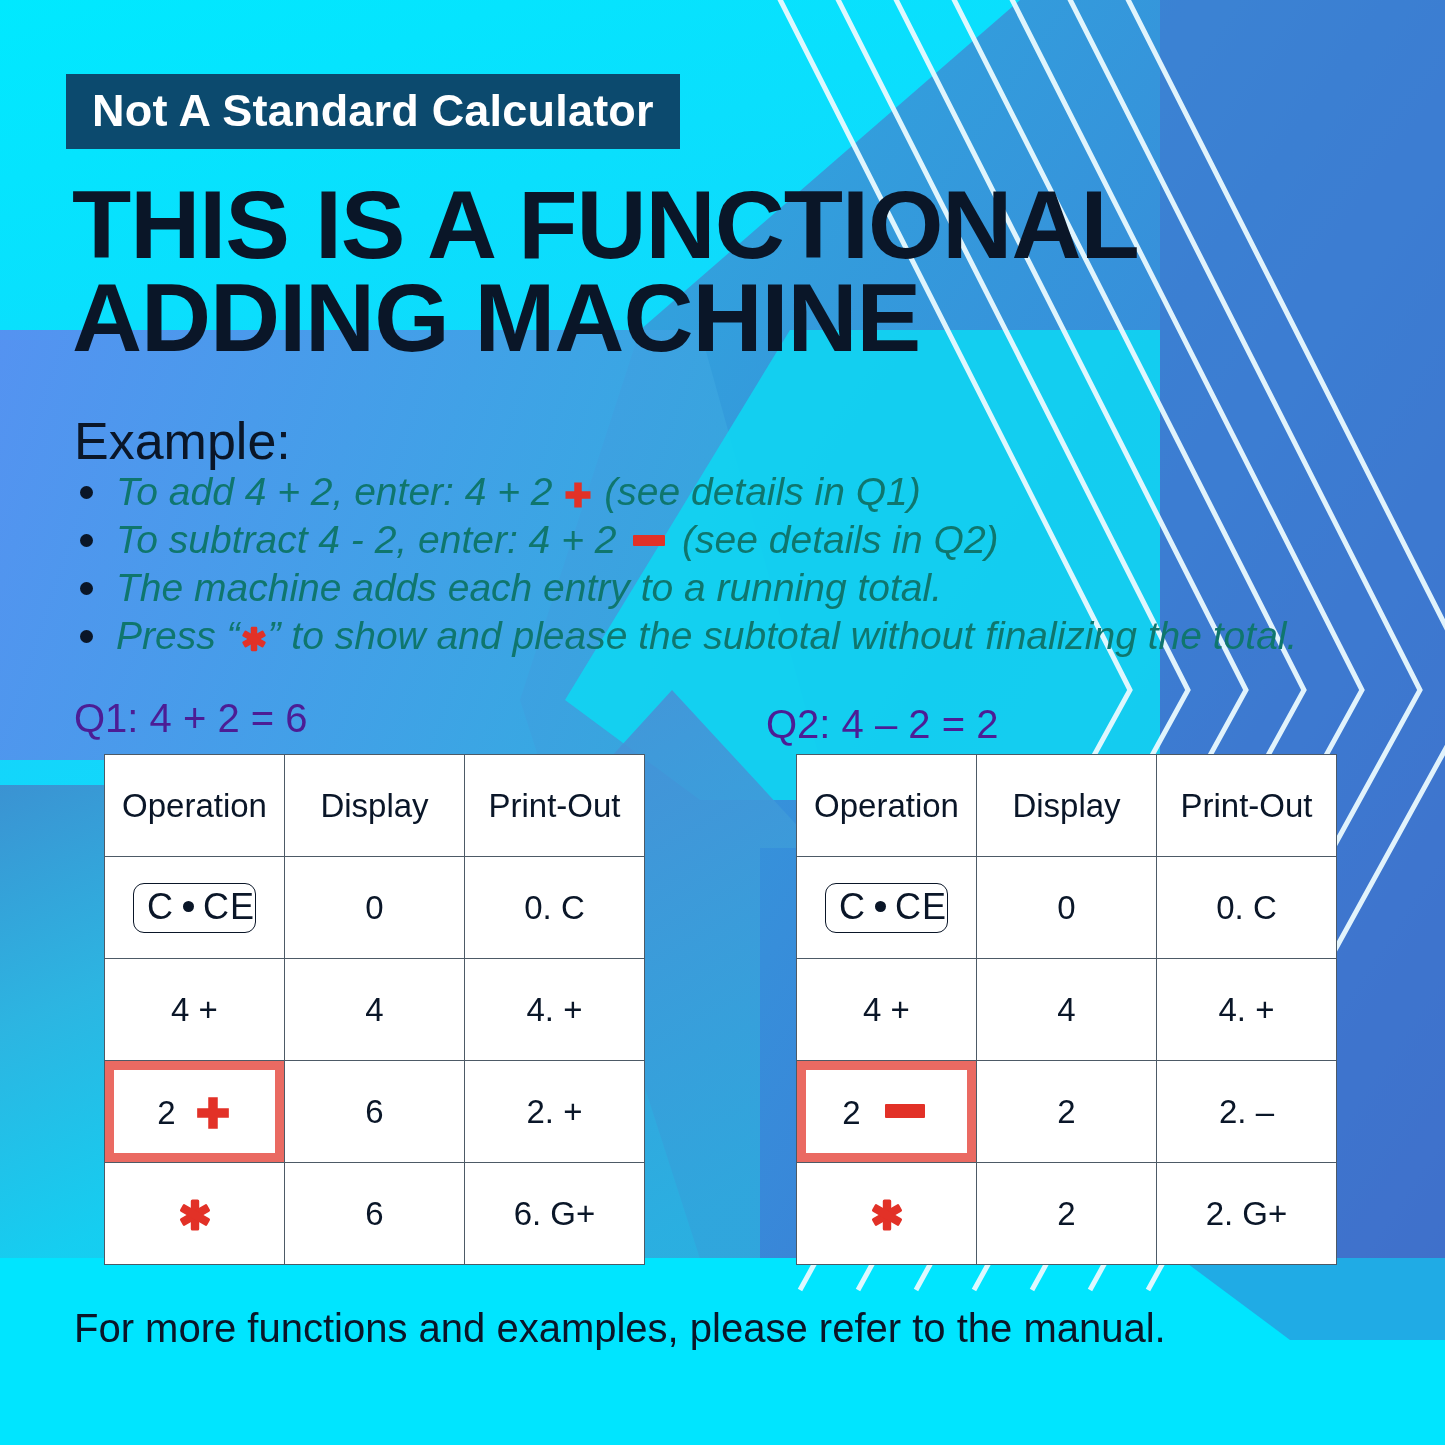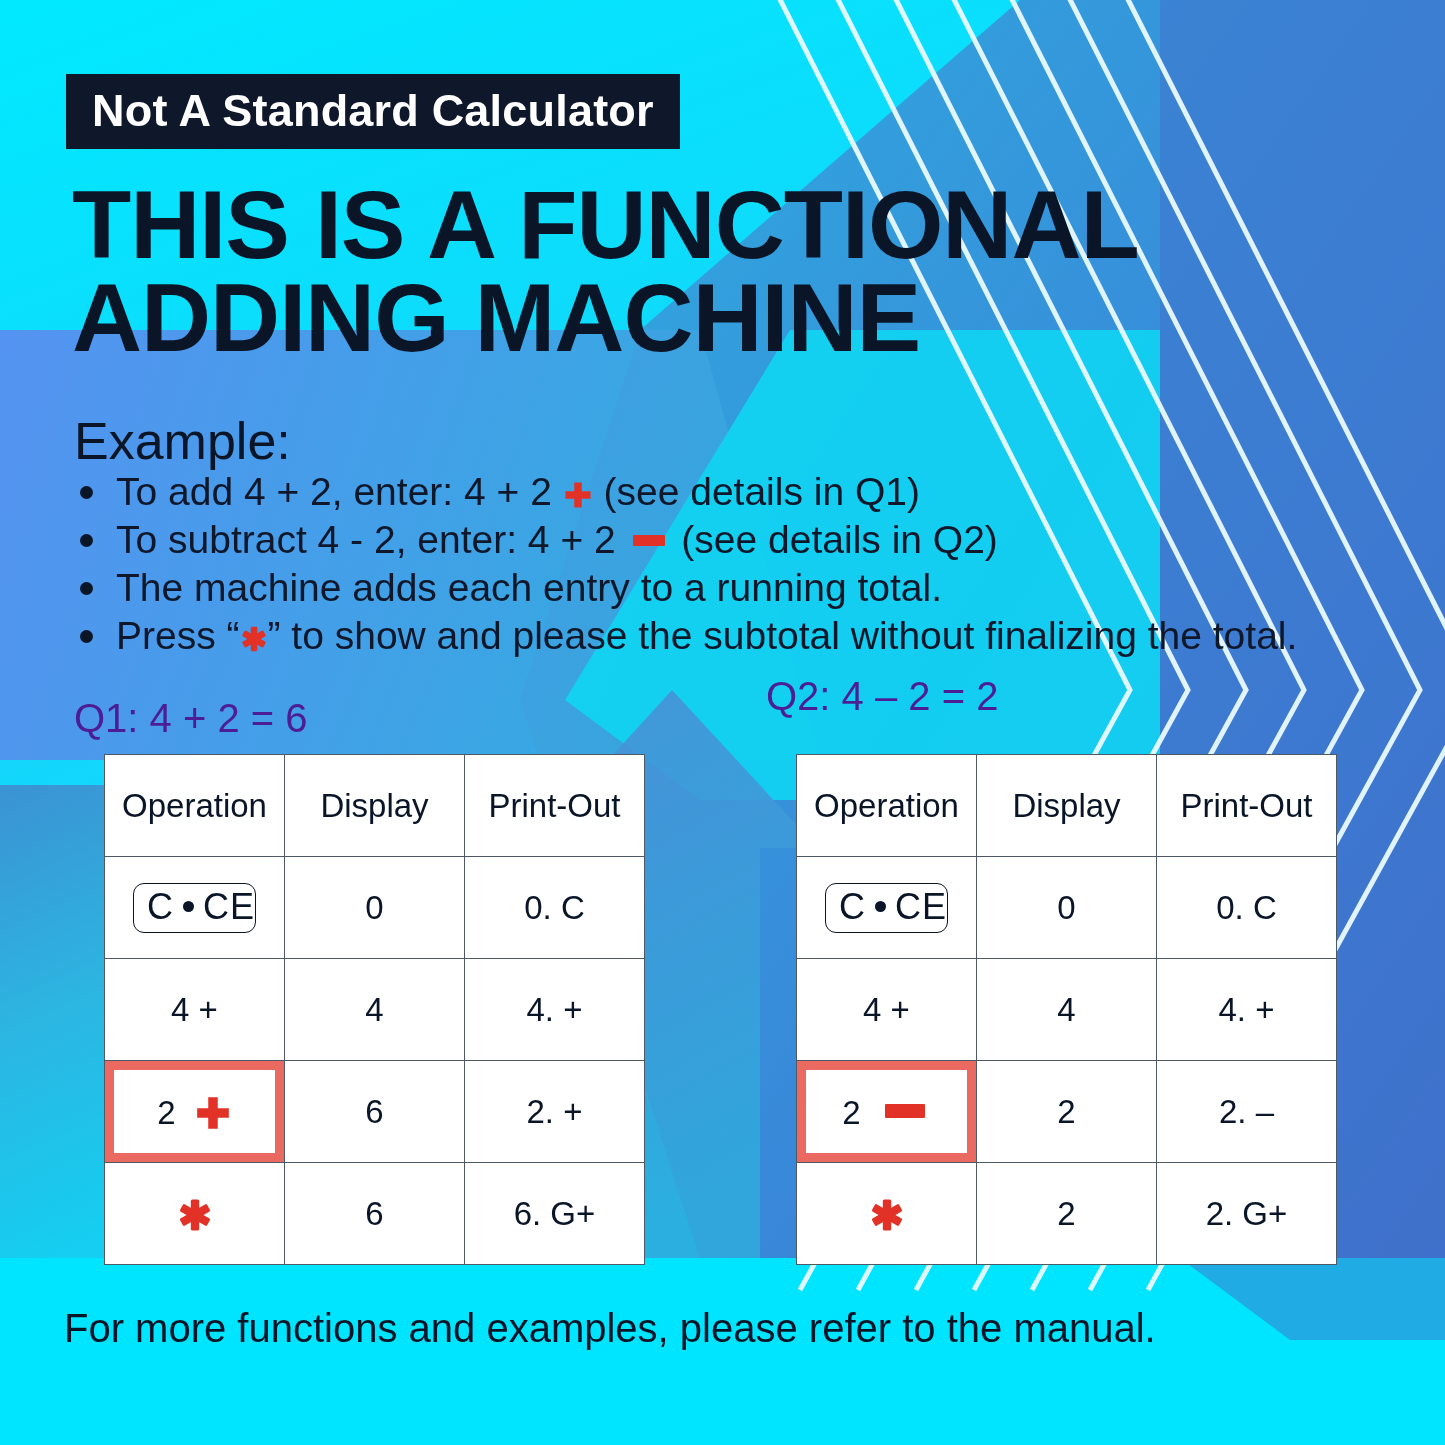--- a/index.html
+++ b/index.html
@@ -14,21 +14,21 @@
     background:#00e5ff;
   }
   
   .bg-svg{position:absolute;inset:0;width:1445px;height:1445px;display:block;}
 
   
   .content{position:relative;z-index:5;width:1445px;height:1445px;}
 
   .eyebrow{
     position:absolute;left:66px;top:74px;
-    background:#0f172a;color:#ffffff;
+    background:#0c4a6e;color:#ffffff;
     font-size:45px;font-weight:bold;letter-spacing:.2px;
     padding:14px 26px 16px 26px;
     line-height:1.0;
     white-space:nowrap;
   }
 
   .headline{
     position:absolute;left:72px;top:178px;width:1290px;
     color:#0a1628;
     font-size:97px;font-weight:bold;line-height:.96;
@@ -36,43 +36,43 @@
     white-space:pre-line;
   }
 
   .example-label{
     position:absolute;left:74px;top:415px;
     color:#0a1628;font-size:52px;line-height:1;
   }
 
   .bullets{
     position:absolute;left:74px;top:468px;width:1330px;
-    color:#0f172a;font-size:39px;line-height:48px;
-    list-style:none;margin:0;padding:0;
+    color:#0f766e;font-size:39px;line-height:48px;
+    list-style:none;margin:0;padding:0;font-style:italic;
   }
   .bullets li{
     position:relative;padding-left:42px;margin-bottom:0px;height:48px;
     white-space:nowrap;
   }
   .bullets li .dot{
     position:absolute;left:6px;top:18px;
     width:13px;height:13px;border-radius:50%;background:#0a1628;
   }
 
   
   .glyph{display:inline-block;vertical-align:middle;position:relative;}
   .minus-ico{width:30px;height:11px;margin:0 6px 4px 6px;background:#e23127;border-radius:1px;}
 
   
   .q-title{
     position:absolute;color:#4c1d95;font-size:40px;line-height:1;
     white-space:nowrap;
   }
   .q1-title{left:74px;top:698px;}
-  .q2-title{left:766px;top:676px;}
+  .q2-title{left:766px;top:704px;}
 
   table.calc{
     position:absolute;
     border-collapse:collapse;
     background:#ffffff;
     table-layout:fixed;
     margin-left:30px;
   }
   .q1-table{left:74px;top:754px;width:540px;}
   .q2-table{left:766px;top:754px;width:540px;}
@@ -112,21 +112,21 @@
   td.hl{
     position:relative;
     box-shadow:inset 0 0 0 9px #ea6a62;
   }
 
   .op-cell{white-space:nowrap;}
   .op-num{display:inline-block;vertical-align:middle;}
   .op-gap{display:inline-block;width:18px;}
 
   .footer{
-    position:absolute;left:64px;top:1308px;
+    position:absolute;left:74px;top:1308px;
     color:#0a1628;font-size:40px;line-height:1;
     white-space:nowrap;
   }
 </style>
 </head>
 <body>
 
 <div id="poster">
 
   <svg class="bg-svg" viewBox="0 0 1445 1445">

